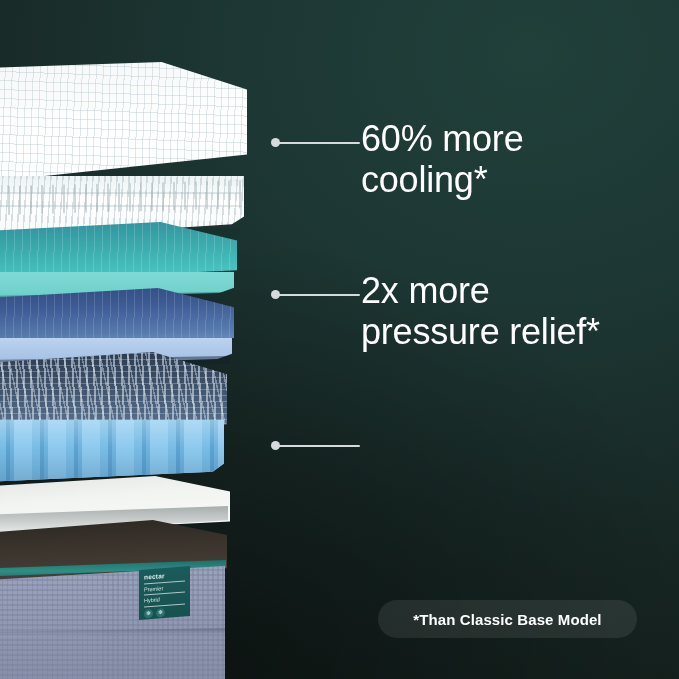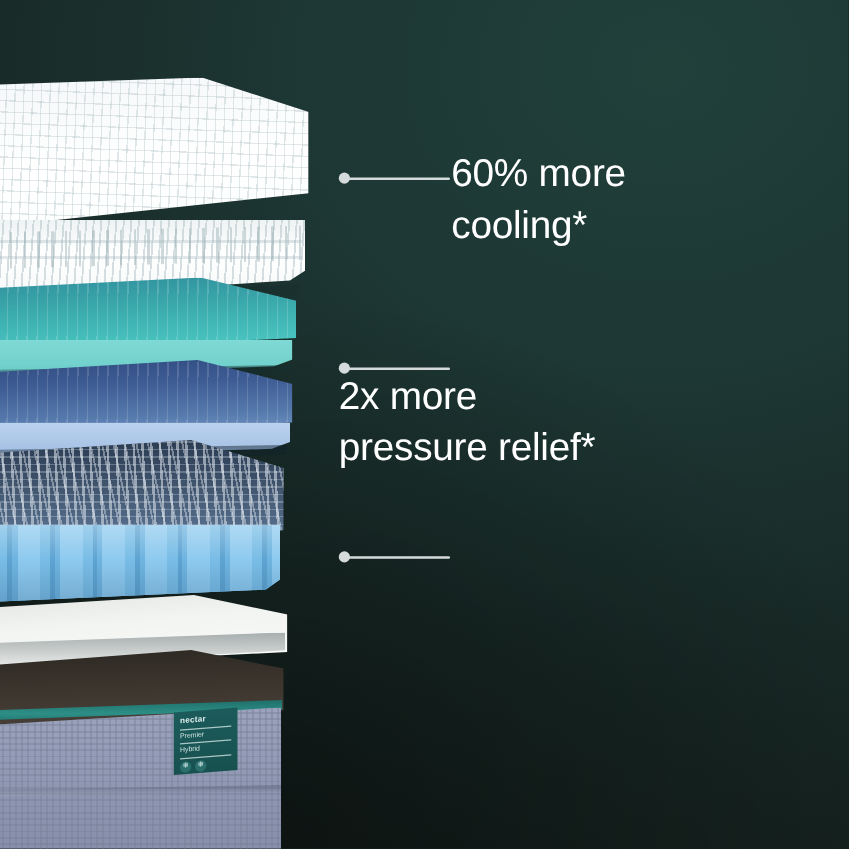--- a/index.html
+++ b/index.html
@@ -270,30 +270,30 @@
   }
   .connector .line {
     position: absolute;
     left: 7px; top: 12.5px;
     width: 82px; height: 2px;
     background: #d5dbda;
     border-radius: 1px;
   }
   .callout-text {
     color: #ffffff;
-    font-size: 31px;
+    font-size: 36px;
     line-height: 41px;
     font-weight: 400;
     letter-spacing: -.2px;
     white-space: pre-line;
     margin-top: -11px;
   }
 
   #callout-1 { left: 271px; top: 129px; }
-  #callout-2 { left: 271px; top: 281px; flex-direction: column; }
+  #callout-2 { left: 271px; top: 281px; }
   #callout-3 { left: 271px; top: 432px; }
 
   
   #footnote-badge {
     position: absolute;
     left: 378px; top: 600px;
     width: 259px; height: 38px;
     box-sizing: border-box;
     border-radius: 19px;
     background: rgba(255,255,255,.085);
@@ -376,14 +376,17 @@
 pressure relief*</div>
   </div>
 
   <div class="callout" id="callout-3">
     <div class="connector">
       <div class="dot"></div>
       <div class="line"></div>
     </div>
   </div>
 
+  <div id="footnote-badge">
+    <span class="txt">*Than Classic Base Model</span>
+  </div>
 
 </div>
 
 </body></html>

